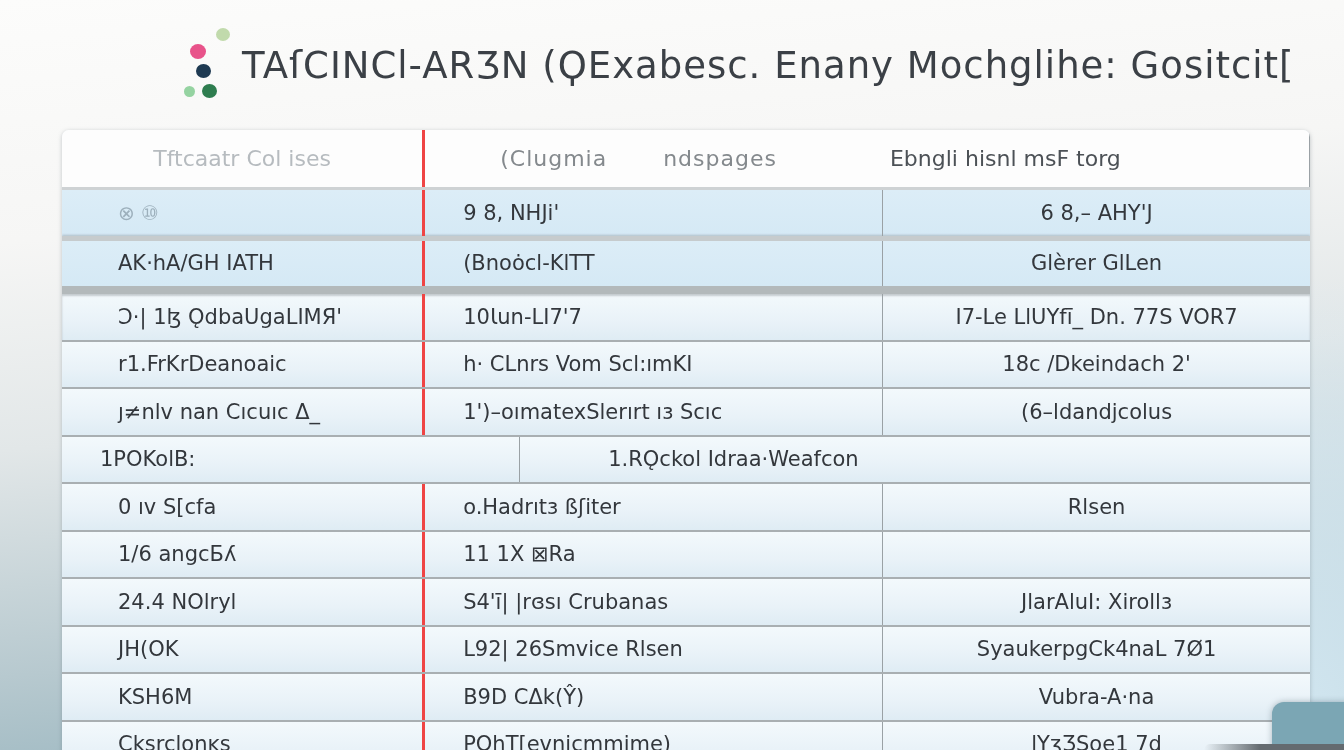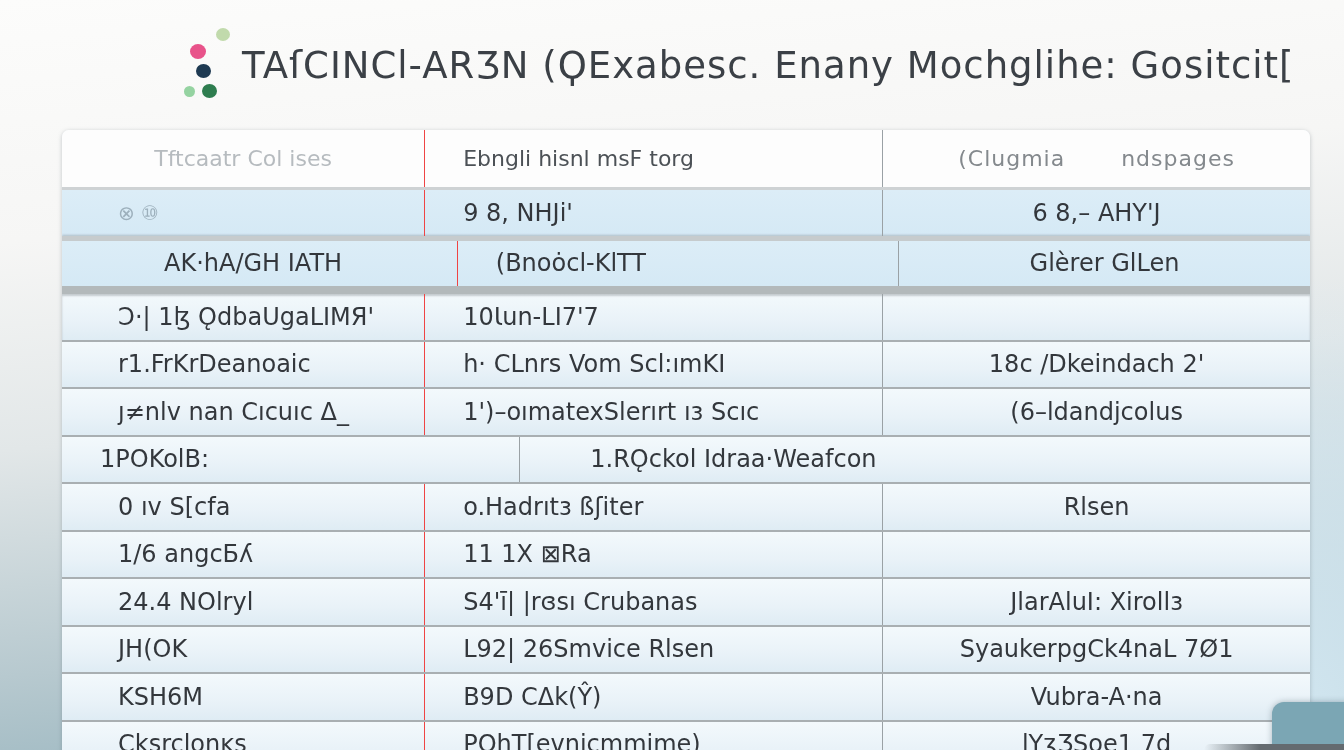--- a/index.html
+++ b/index.html
@@ -28,31 +28,31 @@
   
   .table{
     position:absolute;left:62px;top:130px;width:1248px;
     border-radius:7px 7px 0 0;overflow:hidden;
     box-shadow:0 1px 4px rgba(90,100,110,.35);
     background:#f2f7fa;
   }
   .trow{display:flex;align-items:center;}
   .thead{height:57px;background:#fdfdfd;}
   .cell{height:100%;display:flex;align-items:center;box-sizing:border-box;
-        font-size:24px;color:#33373c;white-space:pre;overflow:hidden;}
-  .col1{width:29.1%;padding-left:56px;border-right:1px solid #ef4444;}
+        font-size:21px;color:#33373c;white-space:pre;overflow:hidden;}
+  .col1{width:29.1%;padding-left:56px;border-right:3px solid #ef4444;}
   .col2{width:36.7%;padding-left:38px;border-right:1px solid #9aa1a5;}
   .col3{width:34.2%;justify-content:center;padding:0 10px;}
   .thead .col1{color:#b6bbbf;font-size:22px;justify-content:center;padding-left:0;}
   .thead .col2{color:#4c5156;font-size:22px;}
   .thead .col3{color:#84898d;font-size:22px;letter-spacing:1px;}
   .drow{height:45.5px;background:linear-gradient(to bottom,#f3f9fc 0%,#e9f2f8 60%,#dfecf4 100%);}
   .drow.hl{background:linear-gradient(to bottom,#dcedf7 0%,#d5e9f5 100%);}
   .sep-a{border-top:3px solid #ced2d4;}
-  .sep-b{border-top:5px solid #c6cbcd;box-shadow:0 -1px 2px rgba(120,128,134,.4);padding-left:46px;}
+  .sep-b{border-top:5px solid #c6cbcd;box-shadow:0 -1px 2px rgba(120,128,134,.4);}
   .sep-c{border-top:8px solid #b3b9bb;box-shadow:inset 0 2px 2px rgba(110,118,124,.35);}
   .sep-thin{border-top:2px solid #a9afb2;}
   .cell.muted{color:#9db0bc;font-size:20px;}
   
   .corner-teal{position:absolute;right:-14px;bottom:-16px;width:86px;height:64px;
     background:#7ba6b4;border-radius:12px;box-shadow:0 0 6px rgba(70,90,100,.4);}
   .corner-gray{position:absolute;right:0;bottom:0;width:140px;height:6px;
     background:linear-gradient(to right,rgba(100,107,112,0),#646b70 40%);border-radius:10px 0 0 0;}
 </style>
 </head>
@@ -67,37 +67,38 @@
     <span class="dot d2" style="background: rgb(30, 58, 82);"></span>
     <span class="dot d3" style="background: rgb(124, 201, 139);"></span>
     <span class="dot d4" style="background: rgb(46, 125, 79);"></span>
   </div>
   <div class="page-title">TAſCINCl-ARƷN (ϘExabesc. Enany Mochglihe: Gositcit[</div>
 </div>
 
 <div class="table">
   <div class="trow thead">
     <div class="cell col1">Tftcaatr Col ises</div>
+    <div class="cell col3">(Clugmia       ndspages</div>
     <div class="cell col2">Ebngli hisnl msF torg</div>
-    <div class="cell col3">(Clugmia       ndspages</div>
   </div>
   <div>
       <div class="trow drow hl sep-a">
         <div class="cell col1 muted">⊗ ⑩</div>
         <div class="cell col2">9 8, NHJi'</div>
         <div class="cell col3">6 8,– AHY'J</div>
       </div>
       <div class="trow drow hl sep-b">
         <div class="cell col1">AK·hA/GH IATH</div>
         <div class="cell col2">(Bnoȯcl-KlTT</div>
         <div class="cell col3">Glèrer GlLen</div>
       </div>
       <div class="trow drow sep-c">
         <div class="cell col1">Ɔ·| 1ɮ ǪdbaUgaLIMЯ'</div>
         <div class="cell col2">10Ɩun-LI7'7</div>
+        <div class="cell col3">I7-Le LlUΥfī_ Dn. 77S VOR7</div>
       </div>
       <div class="trow drow sep-thin">
         <div class="cell col1">r1.FrKrDeanoaic</div>
         <div class="cell col2">h· CLnrs Vom Scl:ımKI</div>
         <div class="cell col3">18c /Dkeindach 2'</div>
       </div>
       <div class="trow drow sep-thin">
         <div class="cell col1">ȷ≠nlv nan Cıcuıc Δ_</div>
         <div class="cell col2">1')–oımatexSlerırt ıɜ Scıc</div>
         <div class="cell col3">(6–ldandjcolus</div>

